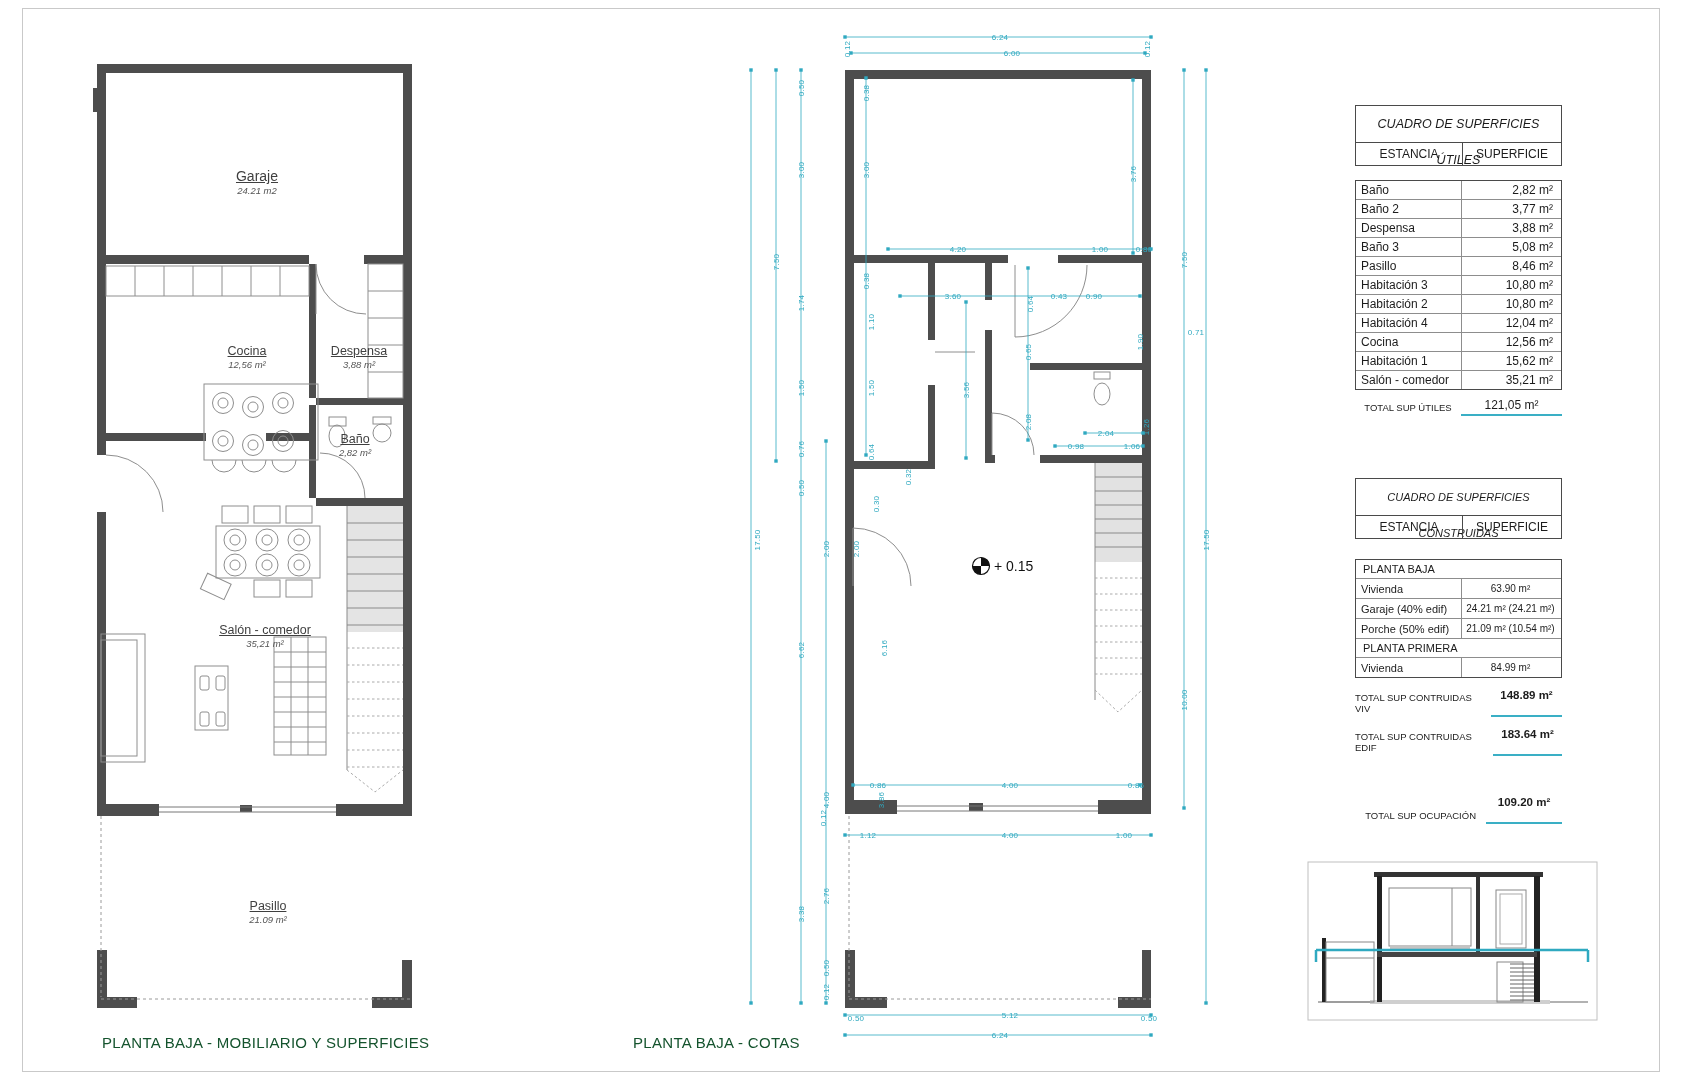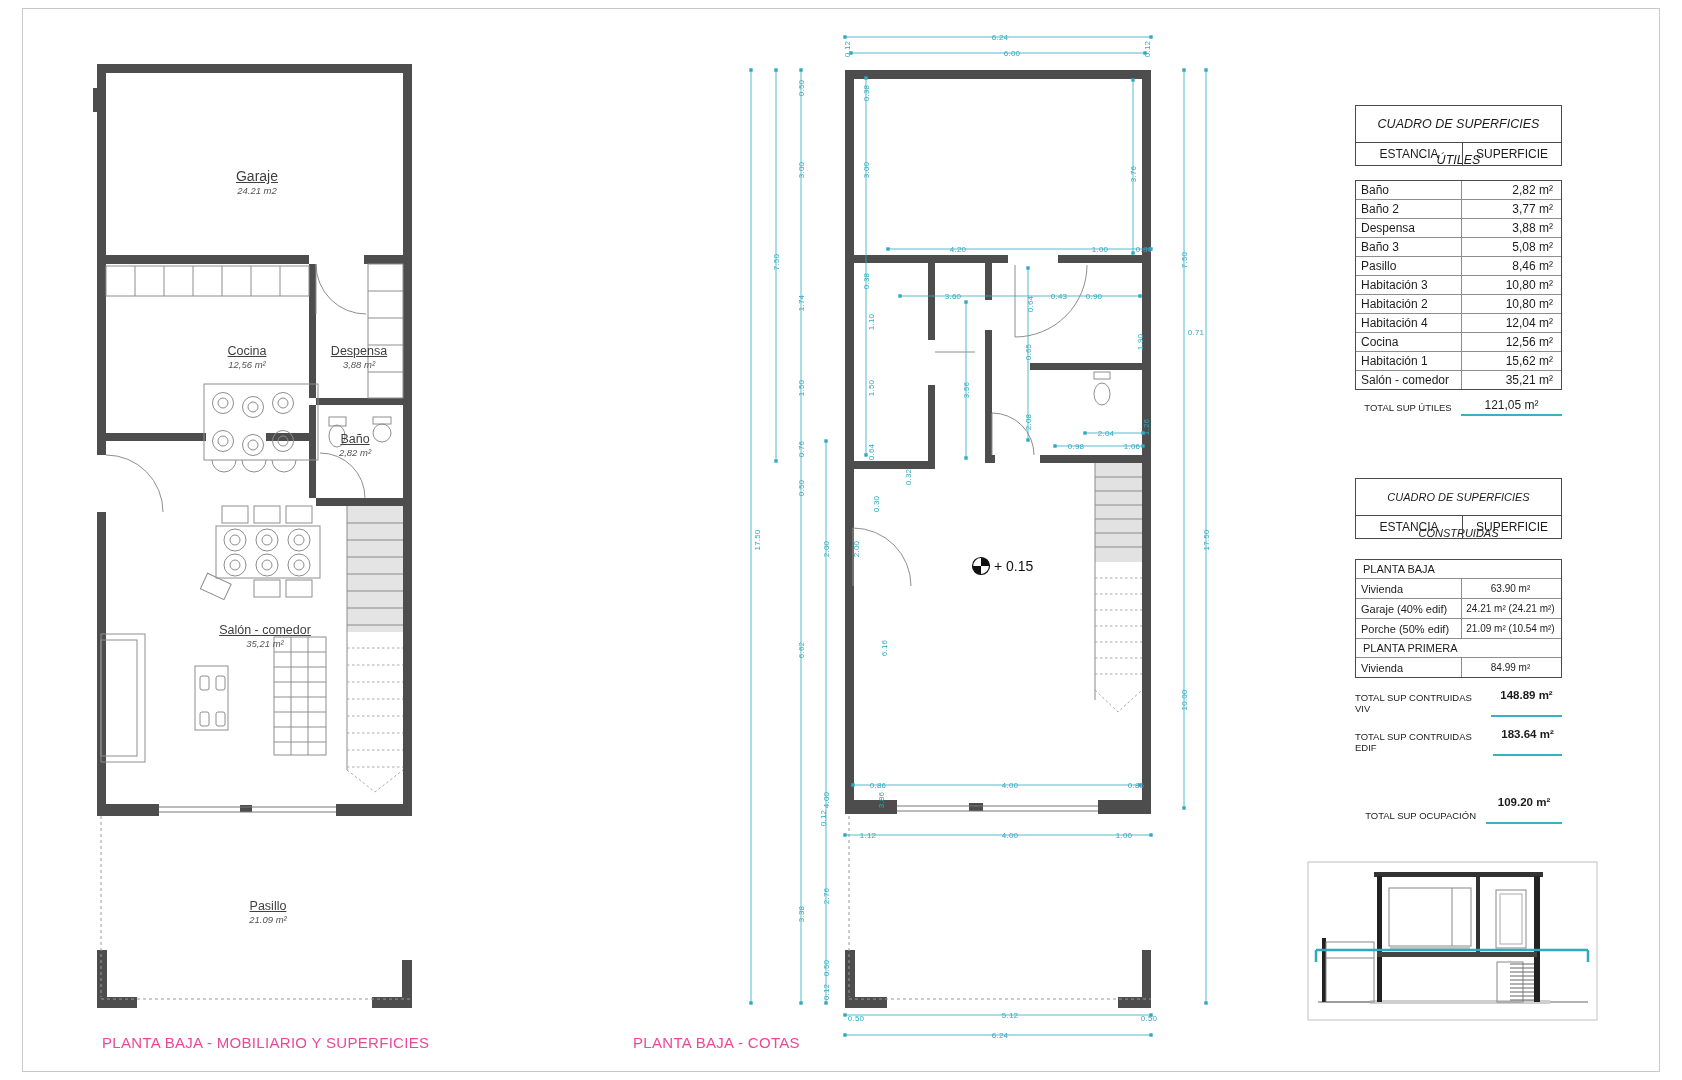--- a/index.html
+++ b/index.html
@@ -6,21 +6,21 @@
   #sheet{position:relative;width:1682px;height:1080px;background:#ffffff;overflow:hidden;
          font-family:"Liberation Sans",sans-serif;}
   .sheet-border{position:absolute;left:22px;top:8px;width:1636px;height:1062px;
                 border:1px solid #c9c9c9;}
   svg.art{position:absolute;left:0;top:0;}
   .layer{position:absolute;left:0;top:0;width:1682px;height:1080px;}
   .dim{position:absolute;font-size:8px;color:#2FA9C0;white-space:nowrap;letter-spacing:.2px;}
   .room{position:absolute;text-align:center;transform:translate(-50%,0);color:#3f3f3f;}
   .room .rn{display:block;font-size:12.5px;text-decoration:underline;}
   .room .ra{display:block;font-size:9.5px;font-style:italic;color:#555;margin-top:1px;}
-  .caption{position:absolute;top:1034px;font-size:15px;color:#ec4899;letter-spacing:.3px;}
+  .caption{position:absolute;top:1034px;font-size:15px;color:#14532d;letter-spacing:.3px;}
   .level-text{position:absolute;left:994px;top:558px;font-size:14px;color:#111;}
   
   .tbl{position:absolute;width:207px;color:#1c1c1c;}
   .tbl-title{border:1px solid #4a4a4a;height:36px;line-height:36px;text-align:center;font-size:12.5px;font-style:italic;}
   .tbl--small .tbl-title{font-size:11px;}
   .tbl-head{display:flex;border:1px solid #4a4a4a;border-top:none;height:22px;font-size:12px;justify-content:space-between;}
   .tbl-head .c1{flex:0 0 106px;border-right:1px solid #4a4a4a;text-align:center;line-height:22px;}
   .tbl-head .c2{flex:1;text-align:center;line-height:22px;}
   .tbl-body{margin-top:14px;border:1px solid #4a4a4a;}
   .trow{display:flex;height:18px;border-bottom:1px solid #8d8d8d;font-size:12px;align-items:stretch;}

